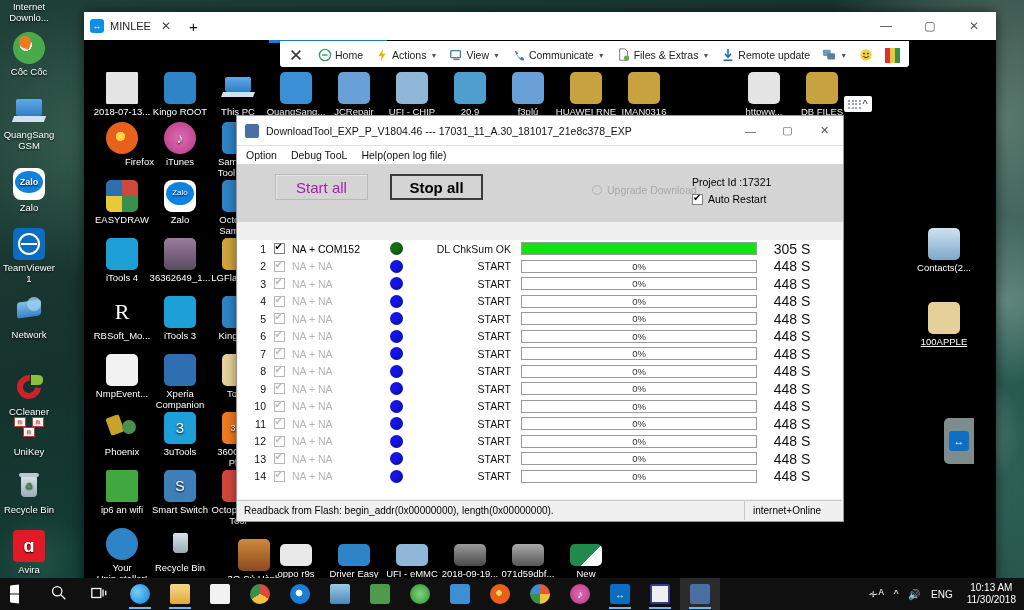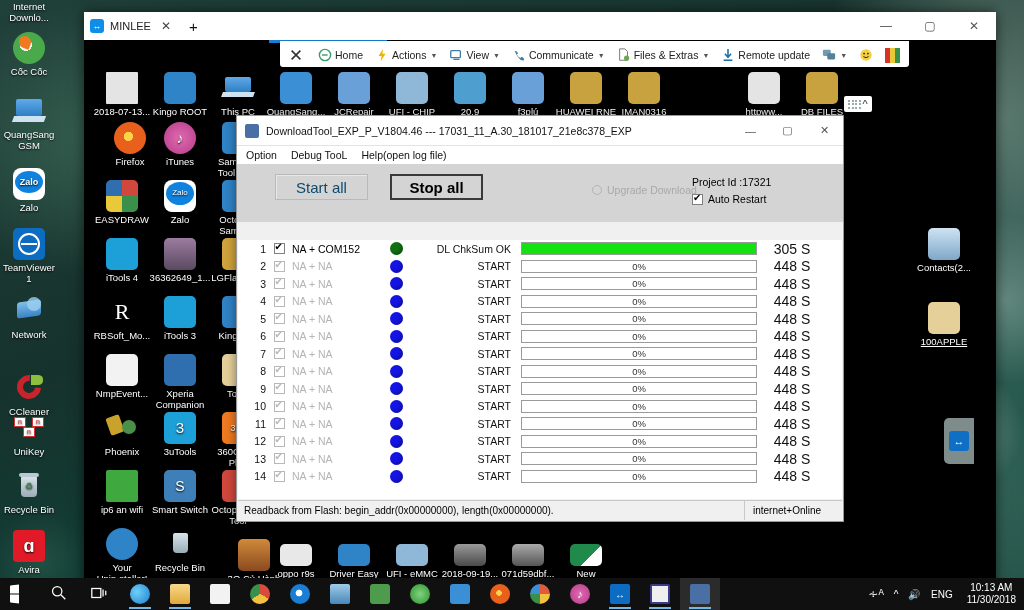--- a/index.html
+++ b/index.html
@@ -76,21 +76,21 @@
   #dlg-title .ttxt{ font-size:10.5px; color:#111; }
   #dlg-btns{ margin-left:auto; display:flex; height:30px;}
   #dlg-btns div{ width:37px; display:flex; align-items:center; justify-content:center;
                  font-size:11px; color:#555;}
   #dlg-menu{ height:18px; background:#fff; display:flex; align-items:center; gap:14px;
              padding-left:9px; font-size:10.5px; color:#111;}
   #dlg-menu .mi{ cursor:default;}
   #dlg-top{ height:58px; background:#d4d4d4; position:relative;}
   #dlg-top .gbtn{ position:absolute; top:10px; height:26px; width:93px; font-size:15px;
                   display:flex; align-items:center; justify-content:center; background:#d4d4d4;}
-  #btn-start{ left:38px; color:#0c4a6e; border:1px solid #b9b9b9;
+  #btn-start{ left:38px; color:#a21caf; border:1px solid #b9b9b9;
               box-shadow: inset 1px 1px 0 #e8e8e8;}
   #btn-stop{ left:153px; color:#000; font-weight:bold; border:2px solid #3a3a3a;
              background:#e6e6e6;}
   #upgrade{ position:absolute; left:355px; top:20px; font-size:10.5px; color:#a9a9a9;
             display:flex; align-items:center; gap:5px;}
   #upgrade .radio{ width:10px;height:10px;border-radius:50%;border:1px solid #b5b5b5;display:inline-block;}
   #projid{ position:absolute; left:455px; top:12px; font-size:10.5px;}
   #autorestart{ position:absolute; left:455px; top:29px; font-size:10.5px;
                 display:flex; align-items:center; gap:5px;}
   .cb{ width:11px; height:11px; border:1px solid #808080; background:#fff; display:inline-block;
@@ -300,21 +300,21 @@
           <span class="gl" style="background:#e4e4e4;"></span>
           <span class="lbl">httpww...</span>
         </div>
       <div class="dicon" style="left:706px;top:32px;">
           <span class="gl" style="background:#c8a23e;"></span>
           <span class="lbl">DB FILES</span>
         </div>
     </div>
 
     <div>
-      <div class="dicon" style="left:14px;top:82px;">
+      <div class="dicon" style="left:6px;top:82px;text-align:right;">
           <span class="gl" style="background:radial-gradient(circle at 45% 45%,#ffd24a 0 18%,#e8601c 19% 70%,#7a3ad0 100%);border-radius:50%;"></span>
           <span class="lbl">Firefox</span>
         </div>
       <div class="dicon" style="left:64px;top:82px;">
           <span class="gl" style="background:radial-gradient(circle,#e06bb0,#b53b8a);border-radius:50%;color:#fff;font-size:14px;display:flex;align-items:center;justify-content:center;">♪</span>
           <span class="lbl">iTunes</span>
         </div>
       <div class="dicon" style="left:122px;top:82px;">
           <span class="gl" style="background:#2f83c7;"></span>
           <span class="lbl" style="white-space:pre-line">Samsung

